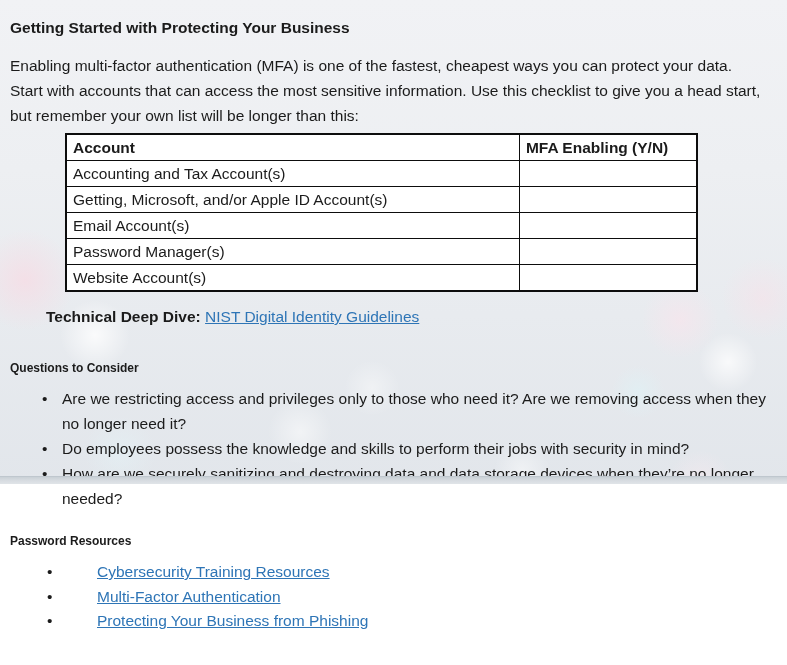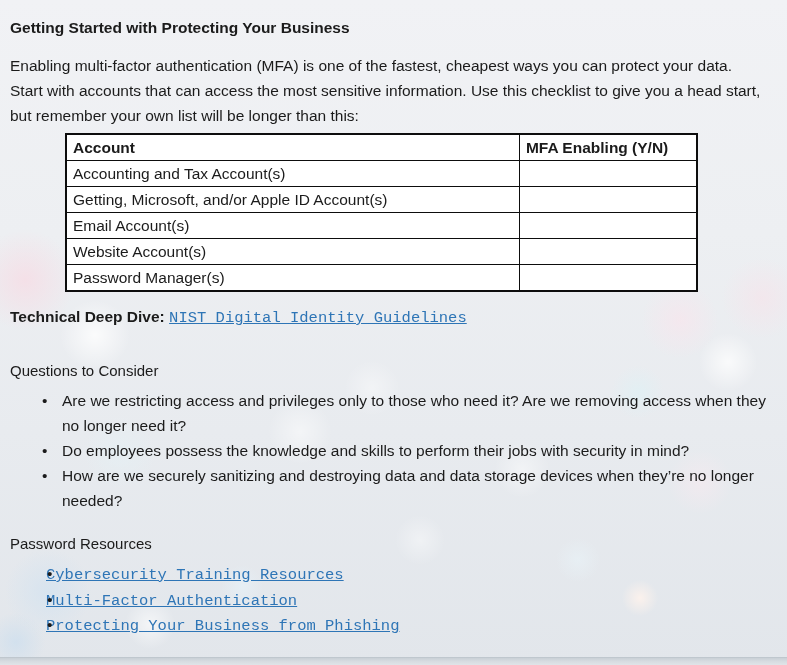--- a/index.html
+++ b/index.html
@@ -4,21 +4,21 @@
 <style>
   * { margin: 0; padding: 0; box-sizing: border-box; }
   html, body { width: 787px; height: 665px; overflow: hidden; }
   body {
     font-family: "Liberation Sans", "DejaVu Sans", sans-serif;
     color: #1b1b1b;
   }
   .page {
     position: relative;
     width: 787px;
-    height: 665px;
+    height: 484px;
     font-size: 15.5px;
     line-height: 25px;
     background:
       radial-gradient(circle 70px at 25px 280px, rgba(247,219,228,.75), rgba(247,219,228,0) 72%),
       radial-gradient(circle 50px at 95px 335px, rgba(255,255,255,.8), rgba(255,255,255,0) 70%),
       radial-gradient(circle 55px at 680px 320px, rgba(250,228,236,.6), rgba(250,228,236,0) 70%),
       radial-gradient(circle 42px at 728px 362px, rgba(255,255,255,.75), rgba(255,255,255,0) 70%),
       radial-gradient(circle 38px at 638px 392px, rgba(224,240,244,.8), rgba(224,240,244,0) 70%),
       radial-gradient(circle 58px at 762px 298px, rgba(249,224,232,.5), rgba(249,224,232,0) 70%),
       radial-gradient(circle 46px at 300px 432px, rgba(255,255,255,.5), rgba(255,255,255,0) 70%),
@@ -55,30 +55,29 @@
     padding: 0 6px;
     font-size: 15.5px;
     text-align: left;
     vertical-align: middle;
   }
   table.checklist th { font-weight: bold; height: 25px; }
   table.checklist td { height: 24px; font-weight: normal; }
   col.account-col { width: 455px; }
   col.mfa-col { width: 178px; }
   .deep-dive { padding: 12px 0 0 10px; }
-  .deep-dive .label { font-weight: bold; }
+  .deep-dive .label { font-weight: bold; margin-left: 36px; }
   a.doc-link {
     color: #2e75b6;
     text-decoration: underline;
     cursor: pointer;
-    font-family: Liberation Mono, monospace;
   }
   .section-heading {
-    font-size: 15px;
-    font-weight: normal;
+    font-size: 12px;
+    font-weight: bold;
     padding: 27px 0 0 10px;
   }
   ul.q-list {
     list-style: none;
     margin-top: 5px;
   }
   ul.q-list > li {
     position: relative;
     padding-left: 62px;
     padding-right: 18px;
@@ -88,21 +87,21 @@
     position: absolute;
     left: 42px;
     top: 0;
   }
   ul.r-list {
     list-style: none;
     margin-top: 6px;
   }
   ul.r-list > li {
     position: relative;
-    padding-left: 46px;
+    padding-left: 97px;
     line-height: 24.5px;
   }
   ul.r-list > li::before {
     content: "\2022";
     position: absolute;
     left: 47px;
     top: 0;
   }
   .bottom-edge {
     position: absolute;
@@ -139,25 +138,25 @@
       </tr>
       <tr>
         <td>Getting, Microsoft, and/or Apple ID Account(s)</td>
         <td></td>
       </tr>
       <tr>
         <td>Email Account(s)</td>
         <td></td>
       </tr>
       <tr>
-        <td>Website Account(s)</td>
+        <td>Password Manager(s)</td>
         <td></td>
       </tr>
       <tr>
-        <td>Password Manager(s)</td>
+        <td>Website Account(s)</td>
         <td></td>
       </tr>
     </tbody>
   </table>
 
   <div class="deep-dive">
     <span class="label">Technical Deep Dive:</span>
     <a class="doc-link">NIST Digital Identity Guidelines</a>
   </div>
 

